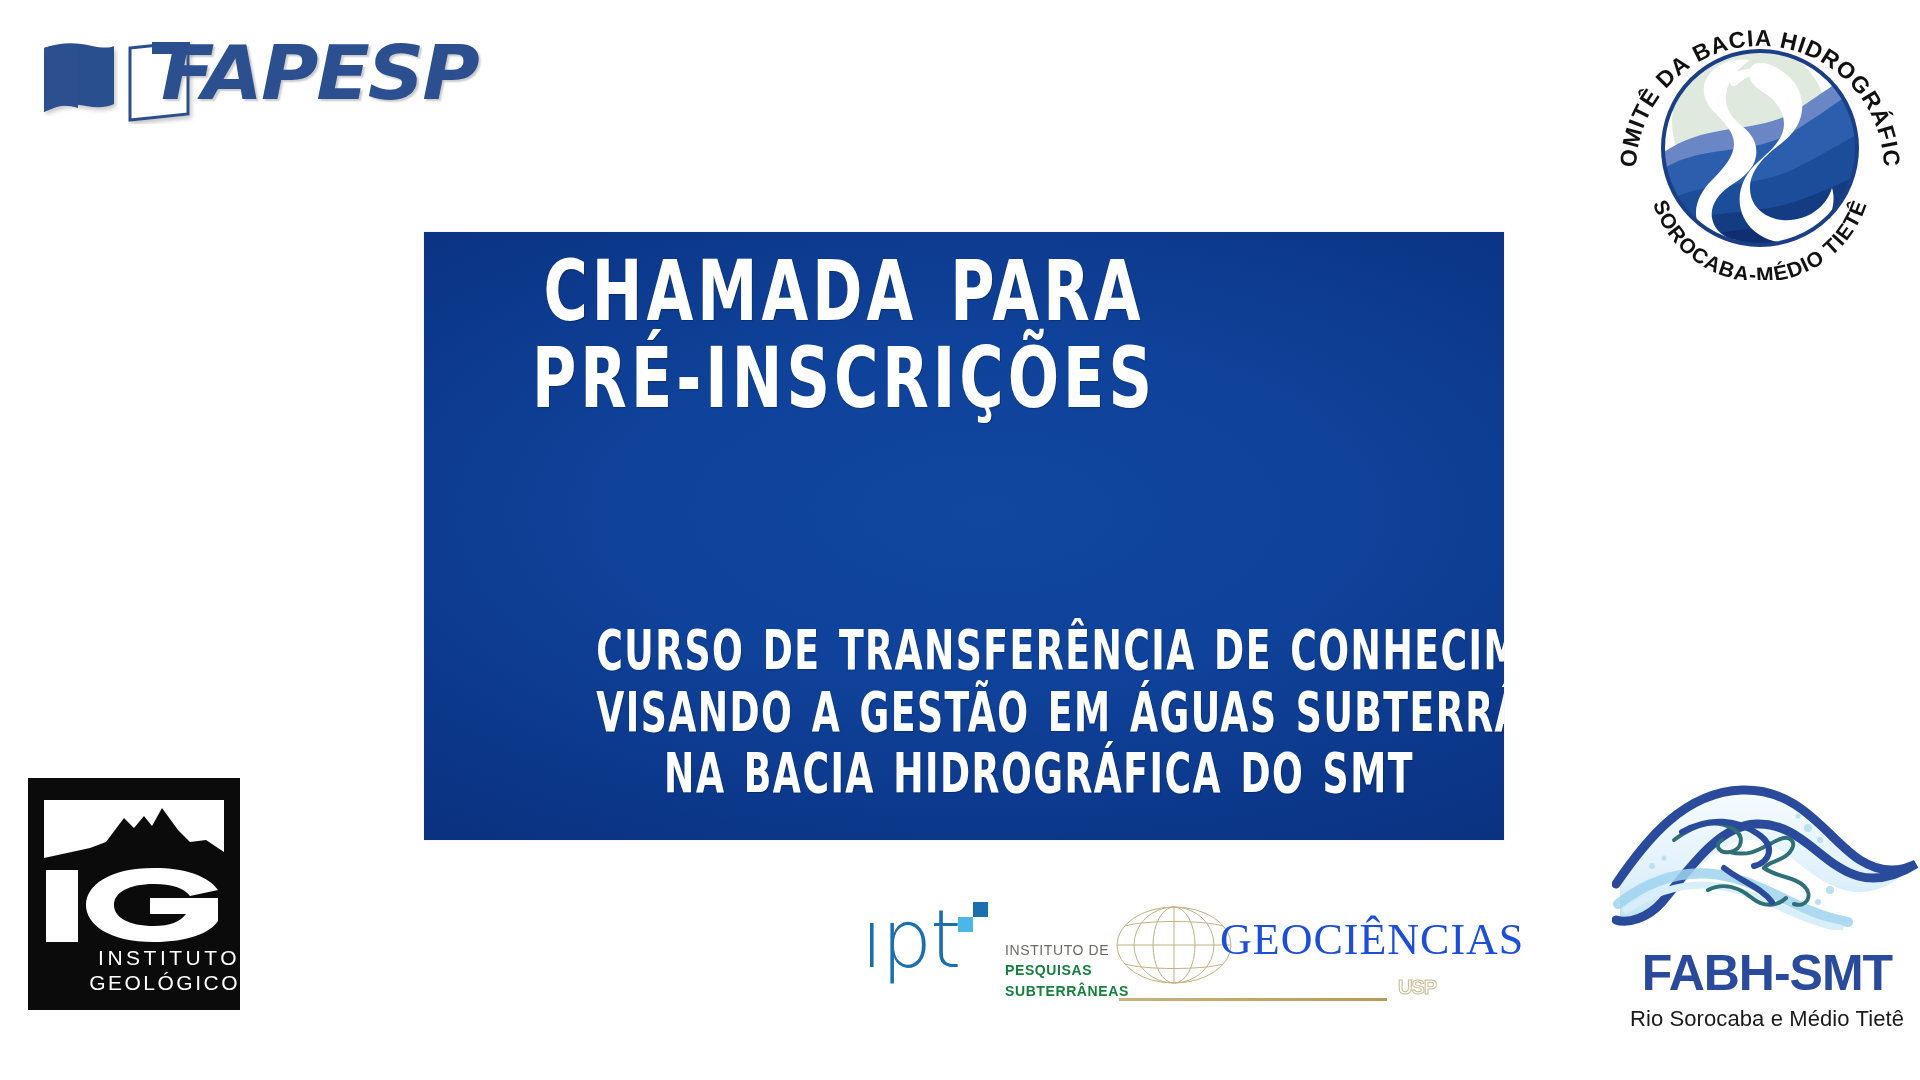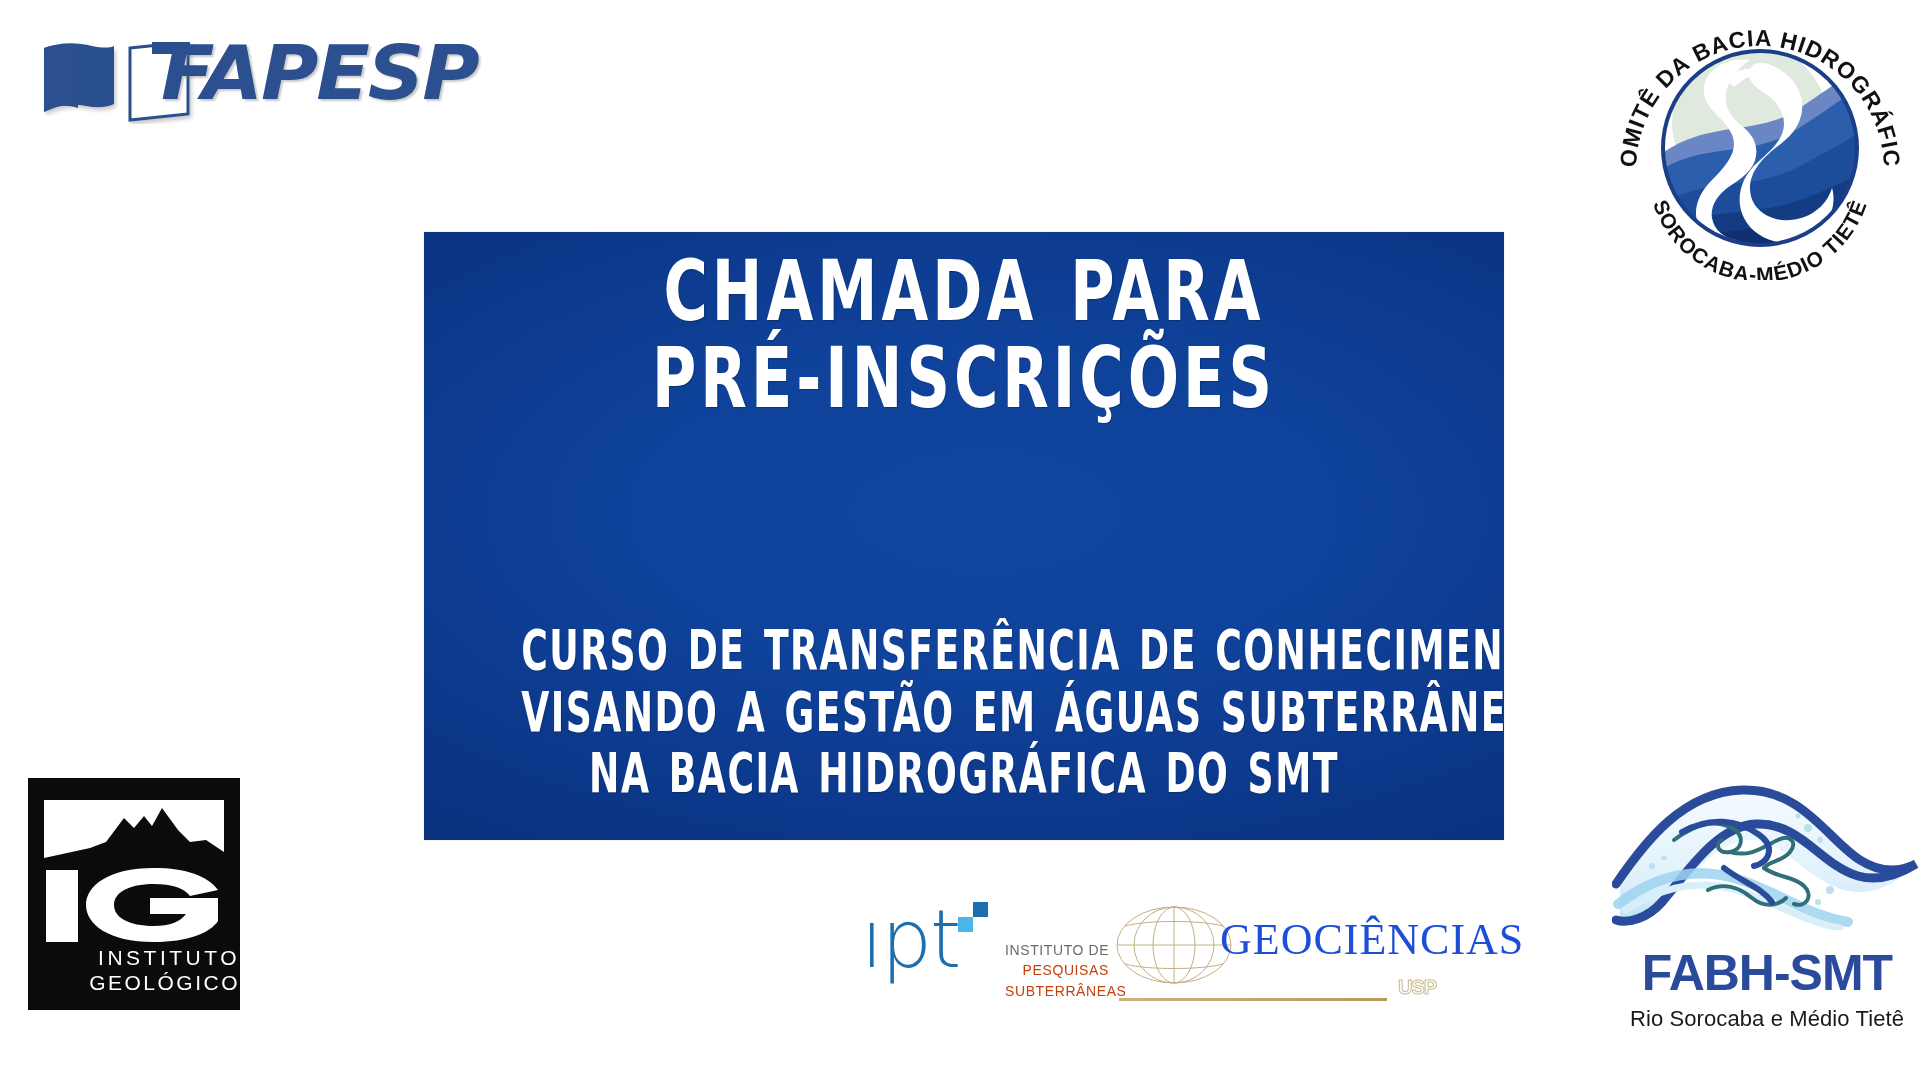--- a/index.html
+++ b/index.html
@@ -32,21 +32,20 @@
   
   .cbh{position:absolute;left:1600px;top:2px;width:320px;height:278px;}
 
   
   .banner{
     position:absolute;left:424px;top:232px;width:1080px;height:608px;
     background:
       radial-gradient(115% 95% at 52% 46%, #11479f 0%, #0f429a 30%, #0b3586 62%, #07286d 100%);
     box-shadow:0 0 0 1px rgba(0,0,0,0.04);
     display:flex;flex-direction:column;
-    align-items:center;
     color:#ffffff;
     overflow:hidden;
   }
   .banner-title{
     margin-top:16px;
     width:840px;
     text-align:center;
     font-family:"DejaVu Sans Condensed","Liberation Sans Narrow","Liberation Sans",sans-serif;
     font-weight:bold;
     font-size:84px;
@@ -102,21 +101,21 @@
     font-size:80px;line-height:1;color:#1b6fae;font-weight:300;
     font-family:"DejaVu Sans",sans-serif;letter-spacing:-2px;
   }
   .ipt .sq1{position:absolute;left:128px;top:4px;width:15px;height:15px;background:#1b6fae;}
   .ipt .sq2{position:absolute;left:113px;top:19px;width:15px;height:15px;background:#4bb6e8;}
   .ipt .sub{
     position:absolute;left:160px;top:42px;
     color:#6b6b66;font-size:14px;line-height:1.45;letter-spacing:.6px;
     font-family:"Liberation Sans",sans-serif;white-space:nowrap;
   }
-  .ipt .sub b{color:#c2410c;font-weight:normal;display:block;text-align:center;}
+  .ipt .sub b{color:#15803d;font-weight:bold;display:block;}
   .ipt .sub .l1{display:block;font-weight:400;}
 
   
   .geo{position:absolute;left:1115px;top:898px;width:345px;height:112px;}
   .geo .globe{position:absolute;left:0px;top:6px;width:118px;height:82px;}
   .geo .word{
     position:absolute;left:105px;top:16px;
     color:#1d4ed8;font-size:44px;letter-spacing:1px;
     font-family:"Liberation Serif","DejaVu Serif",serif;
     font-weight:400;white-space:nowrap;

